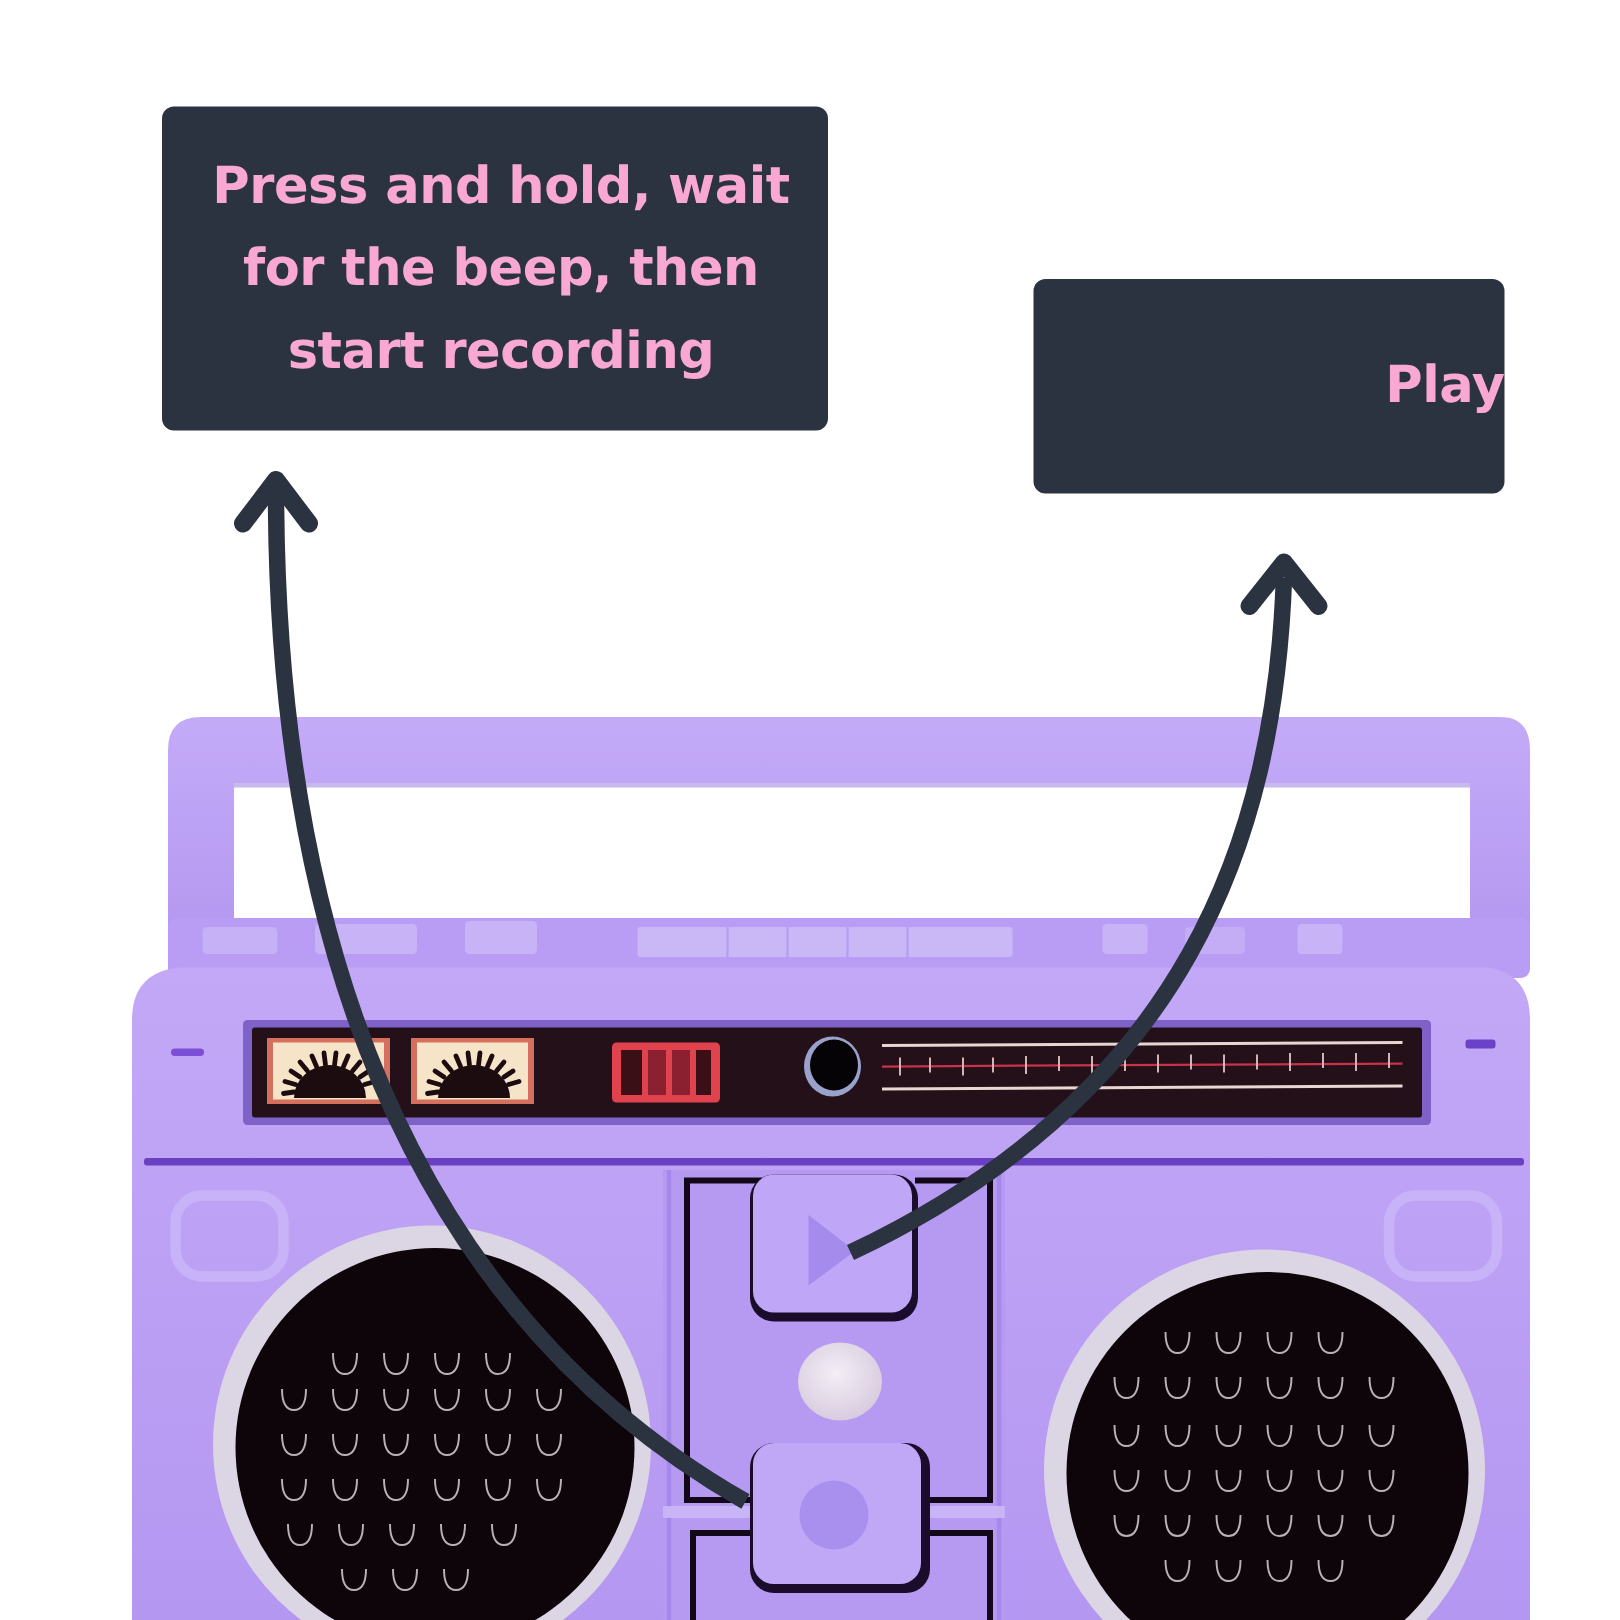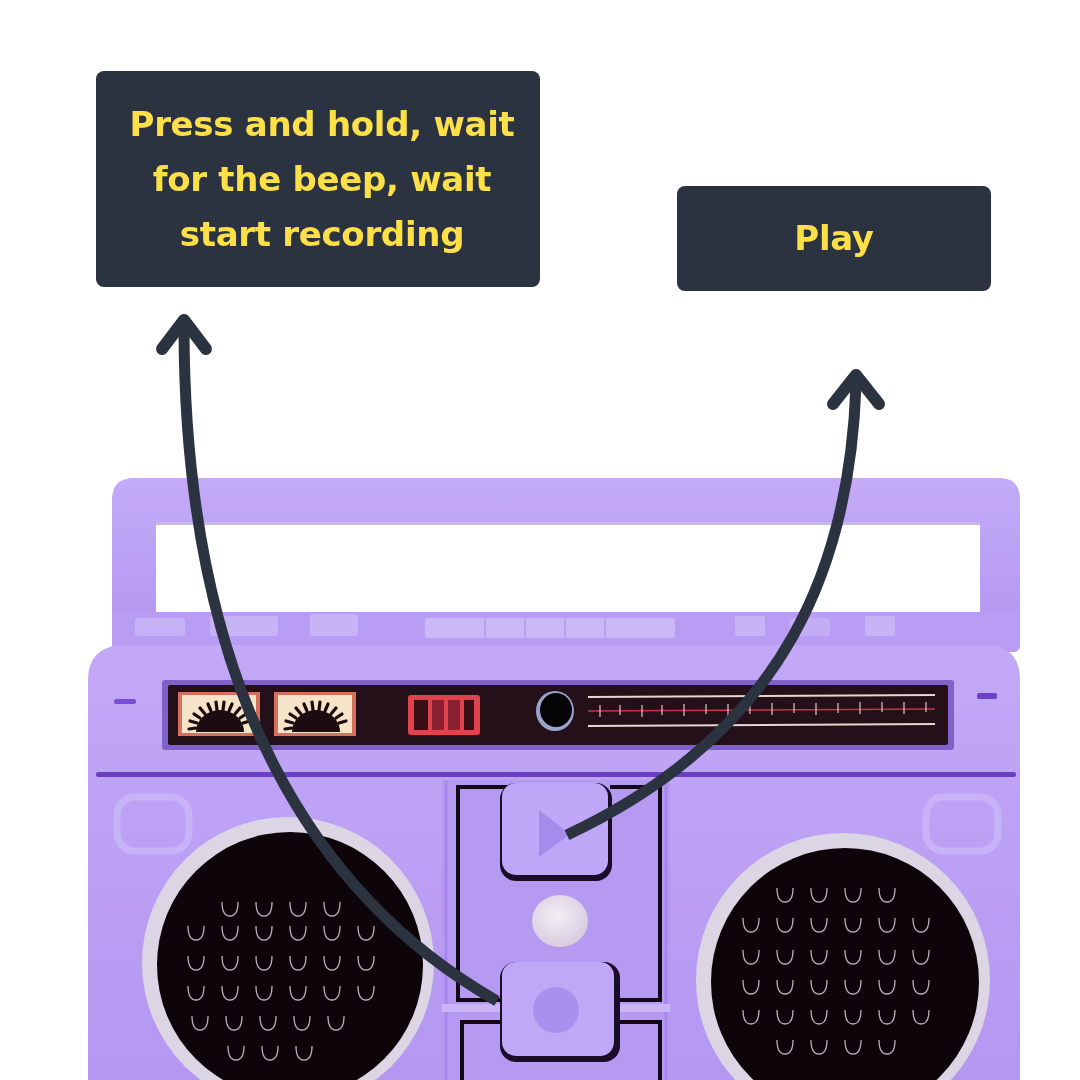--- a/index.html
+++ b/index.html
@@ -10,44 +10,46 @@
     body {
       width: 1080px;
       height: 1080px;
       position: relative;
       overflow: hidden;
       font-family: "DejaVu Sans", sans-serif;
     }
     .callout {
       position: absolute;
       background: #2b3341;
-      color: #fde047;
+      color: #f9a8d4;
       border-radius: 8px;
       display: flex;
       align-items: center;
       justify-content: center;
       text-align: center;
       font-weight: bold;
       font-size: 34px;
       line-height: 55px;
       letter-spacing: -0.3px;
       box-sizing: border-box;
+      margin-left: 12px;
     }
     .callout-record {
       left: 96px;
       top: 71px;
       width: 444px;
       height: 216px;
       padding-left: 8px;
     }
     .callout-play {
       left: 677px;
       top: 186px;
       width: 314px;
-      height: 105px;
+      height: 143px;
+      justify-content: flex-end;
     }
     .callout span {
       display: block;
       white-space: nowrap;
     }
     svg.stage {
       position: absolute;
       left: 0;
       top: 0;
     }
@@ -294,21 +296,21 @@
 
   <g>
     <path d="M567 835 C 790 730, 850 560, 856 385" fill="none" stroke="#2b3341" stroke-width="11" stroke-linecap="butt"></path>
     <path d="M833 404 L856 375 L879 404" fill="none" stroke="#2b3341" stroke-width="12" stroke-linecap="round" stroke-linejoin="round"></path>
   </g>
 </svg>
 
 <div class="callout callout-record">
   <div>
     <span>Press and hold, wait</span>
-    <span>for the beep, wait</span>
+    <span>for the beep, then</span>
     <span>start recording</span>
   </div>
 </div>
 
 <div class="callout callout-play">
   <div>
     <span>Play</span>
   </div>
 </div>
 

